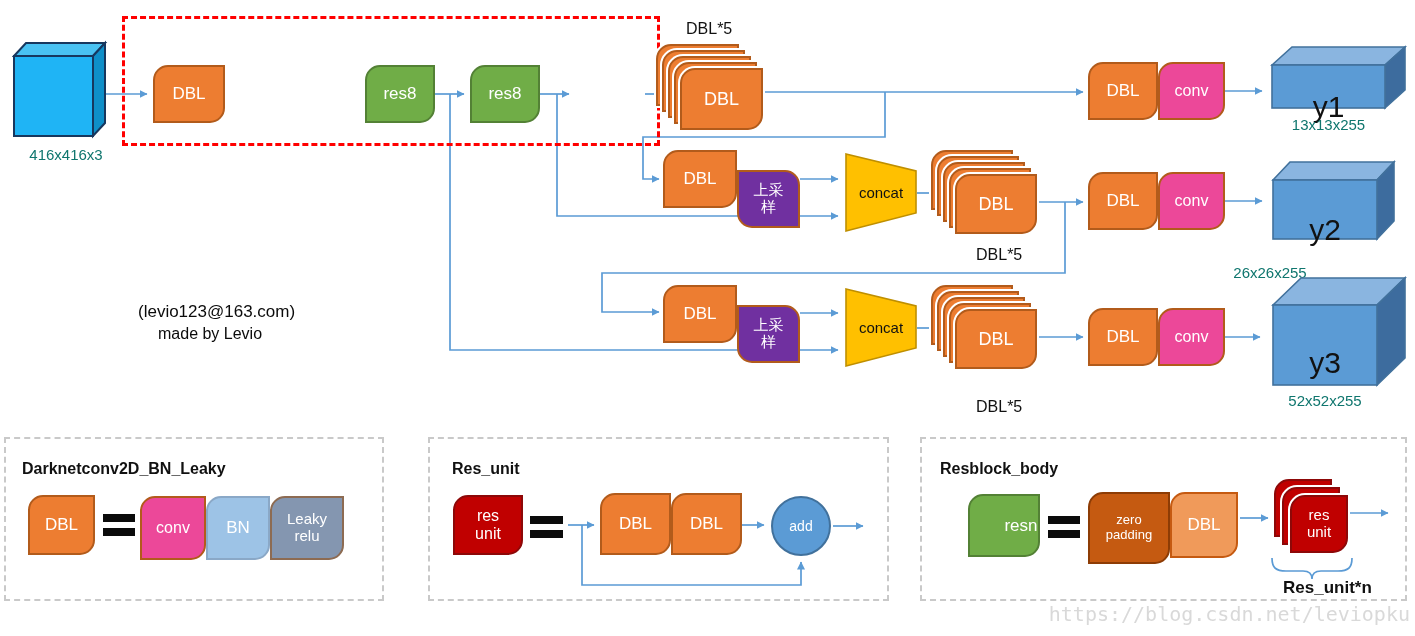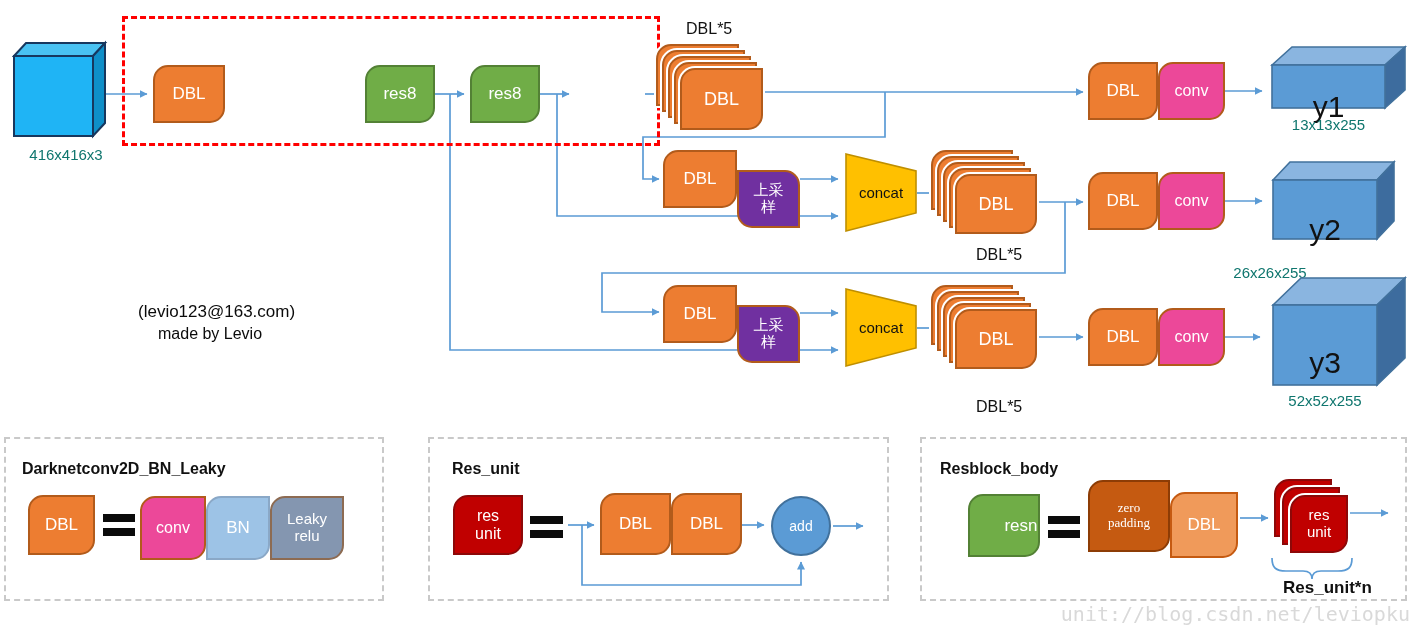--- a/index.html
+++ b/index.html
@@ -196,30 +196,30 @@
   <div class="eqbar" style="left:530px;top:530px;width:33px;height:8px;"></div>
   <div class="box orange tlbr" style="left:600px;top:493px;width:71px;height:62px;">DBL</div>
   <div class="box orange tlbr" style="left:671px;top:493px;width:71px;height:62px;">DBL</div>
   <div class="addc" style="left:771px;top:496px;">add</div>
 
   <div class="dashedbox" style="left:920px;top:437px;width:487px;height:164px;"></div>
   <div class="legend-title" style="left:940px;top:460px;">Resblock_body</div>
   <div class="box green tlbr" style="left:968px;top:494px;width:72px;height:63px;padding-left:34px;">resn</div>
   <div class="eqbar" style="left:1048px;top:516px;width:32px;height:8px;"></div>
   <div class="eqbar" style="left:1048px;top:530px;width:32px;height:8px;"></div>
-  <div class="box brown tlbr" style="left:1088px;top:480px;width:82px;height:72px;flex-direction:column;font-family:Liberation Serif, serif;">
+  <div class="box brown tlbr" style="left:1088px;top:492px;width:82px;height:72px;flex-direction:column;">
     <span>zero</span>
     <span>padding</span>
   </div>
   <div class="box lorange tlbr" style="left:1170px;top:492px;width:68px;height:66px;">DBL</div>
   <div class="abs" style="left:1274px;top:479px;width:76px;height:76px;">
     <div class="box redbox tlbr ghost" style="left:0px;top:0px;width:58px;height:58px;"></div>
     <div class="box redbox tlbr ghost" style="left:8px;top:8px;width:58px;height:58px;"></div>
     <div class="box redbox tlbr ghost" style="left:16px;top:16px;width:58px;height:58px;flex-direction:column;font-size:15px;">
       <span>res</span>
       <span>unit</span>
     </div>
   </div>
   <div class="lbl" style="left:1283px;top:578px;font-weight:600;font-size:17px;">Res_unit*n</div>
 
-  <div class="watermark" style="right:5px;top:602px;">unit://blog.csdn.net/leviopku</div>
+  <div class="watermark" style="right:5px;top:602px;">https://blog.csdn.net/leviopku</div>
 
 </div>
 
 </body></html>

